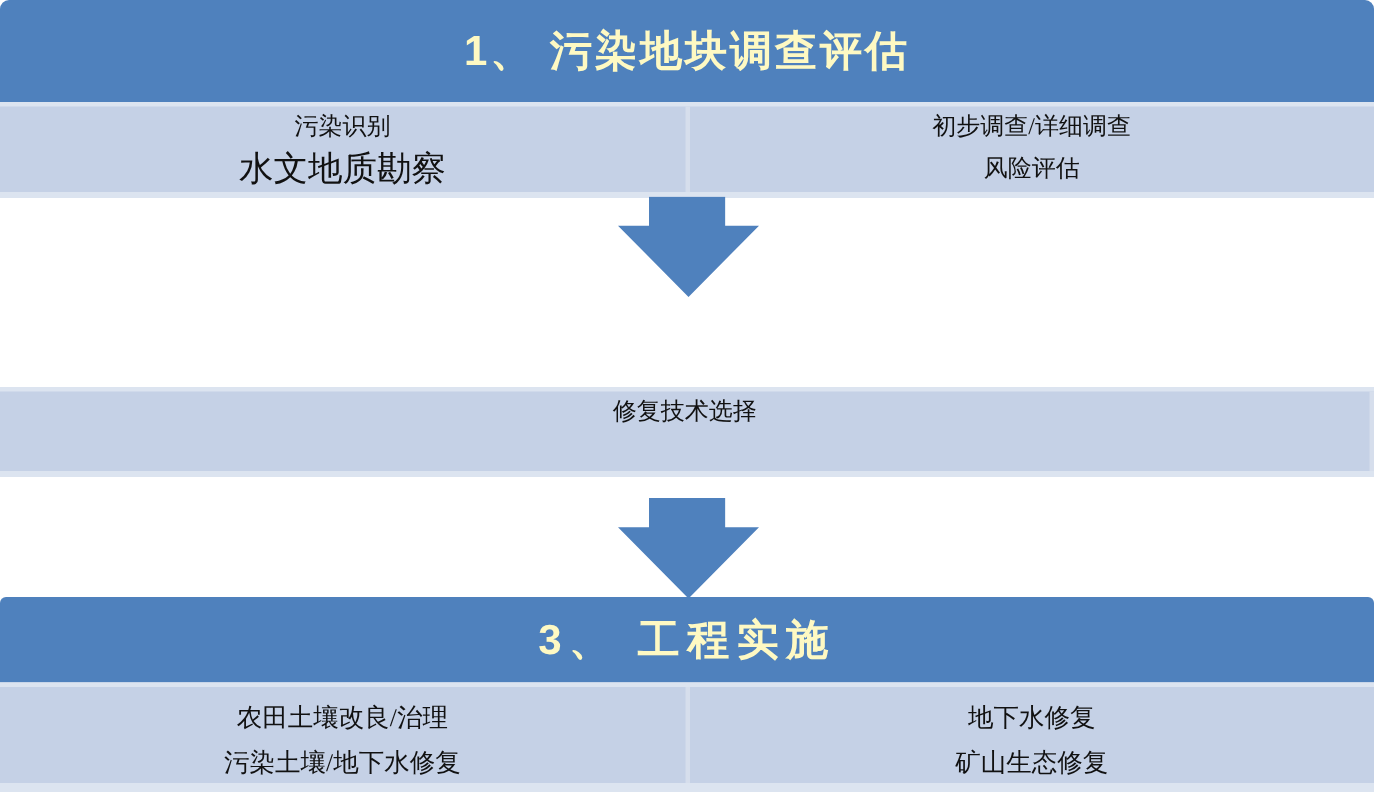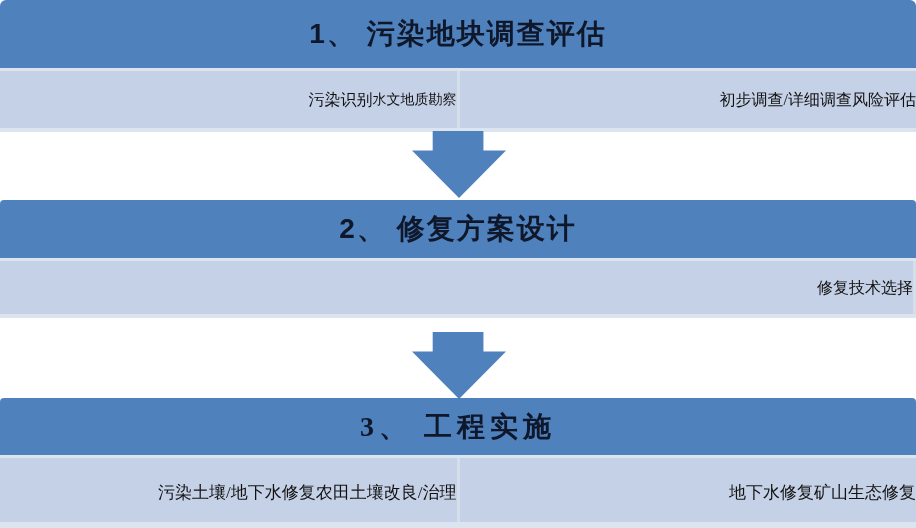--- a/index.html
+++ b/index.html
@@ -14,64 +14,65 @@
     background: #ffffff;
     overflow: hidden;
     font-family: "Liberation Sans", sans-serif;
   }
   
   .hdr {
     position: absolute;
     left: 0;
     width: 916px;
     background: #4F81BD;
-    color: #0f172a;
+    color: #fef9c3;
     display: flex;
     align-items: center;
     justify-content: center;
     font-weight: bold;
     font-size: 28px;
     letter-spacing: 2px;
   }
   .hdr1 { top: 0;     height: 68px; border-radius: 6px 6px 0 0; }
   .hdr2 { top: 200px; height: 58px; border-radius: 4px 4px 0 0; }
-  .hdr3 { top: 398px; height: 57px; border-radius: 4px 4px 0 0; letter-spacing: 5px; font-family: Liberation Serif, serif; }
+  .hdr3 { top: 398px; height: 57px; border-radius: 4px 4px 0 0; letter-spacing: 5px; }
   
   .band {
     position: absolute;
     left: 0;
     width: 916px;
     box-sizing: border-box;
     background: #C5D1E6;
     border-top: 3px solid #DCE4F0;
     border-bottom: 4px solid #DCE4F0;
     display: flex;
   }
   .band1 { top: 68px;  height: 64px; }
   .band2 { top: 258px; height: 60px; }
   .band3 { top: 455px; height: 73px; border-bottom-width: 6px; }
   .col {
     flex: 1 1 0;
     display: flex;
-    justify-content: flex-end;
+    flex-direction: column;
+    justify-content: flex-start;
     align-items: center;
   }
   .band3 .col { padding-top: 6px; }
   .vdiv {
     width: 3px;
     background: #D6DEEC;
   }
   .item {
     font-family: "Liberation Serif", serif;
     font-size: 16px;
     line-height: 28px;
     color: #111111;
     white-space: nowrap;
   }
-  .item.lg { font-size: 14px; }
+  .item.lg { font-size: 23px; }
   .band3 .item { font-size: 17px; line-height: 30px; }
   
   .arrow {
     position: absolute;
     left: 412px;
     width: 94px;
     height: 67px;
     background: #4F81BD;
     clip-path: polygon(22% 0, 76% 0, 76% 29%, 100% 29%, 50% 100%, 0 29%, 22% 29%);
   }
@@ -93,39 +94,36 @@
     </div>
     <div class="vdiv"></div>
     <div class="col">
       <div class="item">初步调查/详细调查</div>
       <div class="item">风险评估</div>
     </div>
   </div>
 
   <div class="arrow arrow1"></div>
 
-  <div class="hdr hdr2">
-    <span>2、 修复方案设计</span>
-  </div>
   <div class="band band2">
     <div class="col">
       <div class="item">修复技术选择</div>
     </div>
     <div class="vdiv"></div>
   </div>
 
   <div class="arrow arrow2"></div>
 
   <div class="hdr hdr3">
     <span>3、 工程实施</span>
   </div>
   <div class="band band3">
     <div class="col">
+      <div class="item">农田土壤改良/治理</div>
       <div class="item">污染土壤/地下水修复</div>
-      <div class="item">农田土壤改良/治理</div>
     </div>
     <div class="vdiv"></div>
     <div class="col">
       <div class="item">地下水修复</div>
       <div class="item">矿山生态修复</div>
     </div>
   </div>
 
 </div>
 

